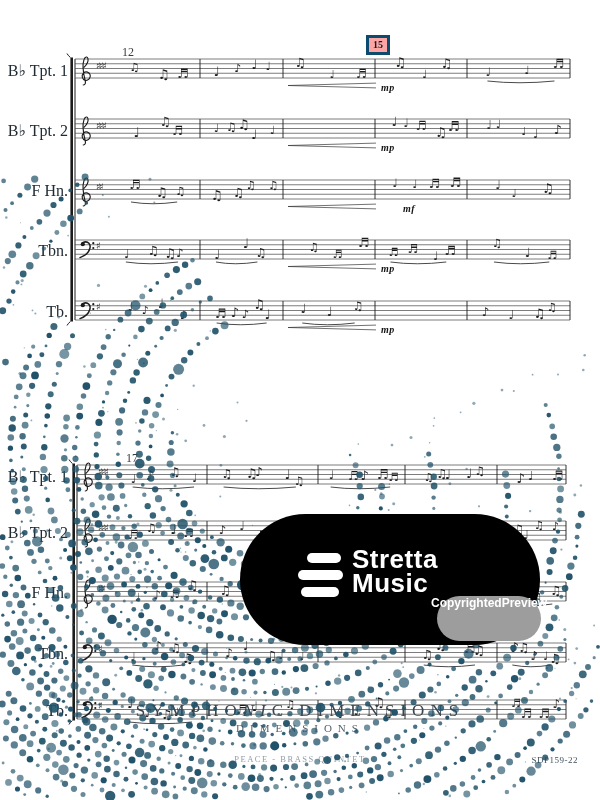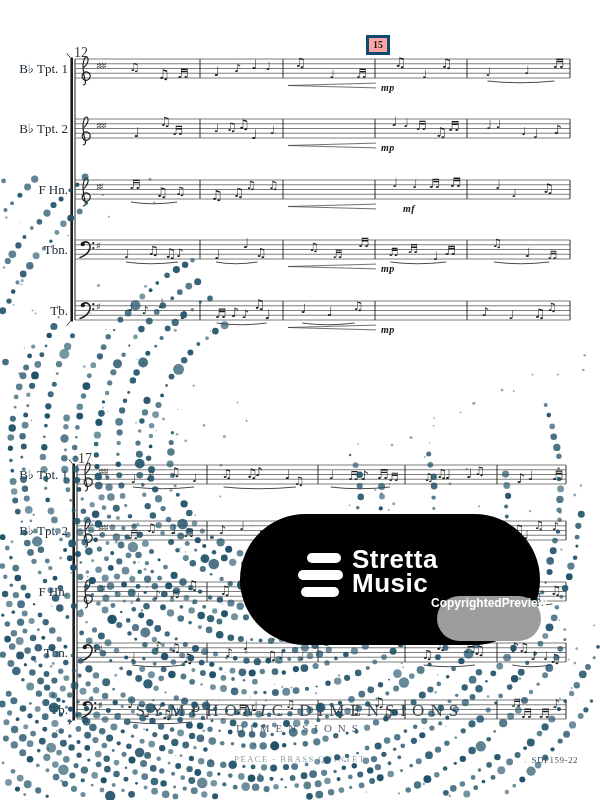--- a/index.html
+++ b/index.html
@@ -4,24 +4,24 @@
 <style>
   html,body{margin:0;padding:0;background:#e8e8e8;}
   .page{
     position:relative;width:600px;height:800px;background:#ffffff;overflow:hidden;
     font-family:"Liberation Serif","DejaVu Serif",serif;
   }
   #score-svg{position:absolute;left:0;top:0;z-index:10;}
   #text-layer{position:absolute;left:0;top:0;width:600px;height:800px;z-index:12;pointer-events:none;}
   .staff-label{
     position:absolute;left:0;width:68px;text-align:right;
-    font-size:13px;color:#202b34;white-space:nowrap;
+    font-size:16px;color:#202b34;white-space:nowrap;
     font-family:"Liberation Serif","DejaVu Serif","DejaVu Sans",serif;
   }
-  .measure-num{position:absolute;font-size:14px;color:#3a3a3a;}
+  .measure-num{position:absolute;font-size:12px;color:#3a3a3a;margin-left:48px;}
   .dyn{
     position:absolute;font:italic 700 10px "Liberation Serif","DejaVu Serif",serif;
     color:#141414;letter-spacing:.5px;
   }
   .rehearsal{
     position:absolute;left:366px;top:35px;width:18px;height:14px;z-index:11;
     border:3px solid #0c4a6e;background:#fca5a5;text-align:center;
     font:700 10px/14px "Liberation Serif",serif;color:#1c1c1c;
   }
   #watermark{position:absolute;left:0;top:0;z-index:30;pointer-events:none;}

